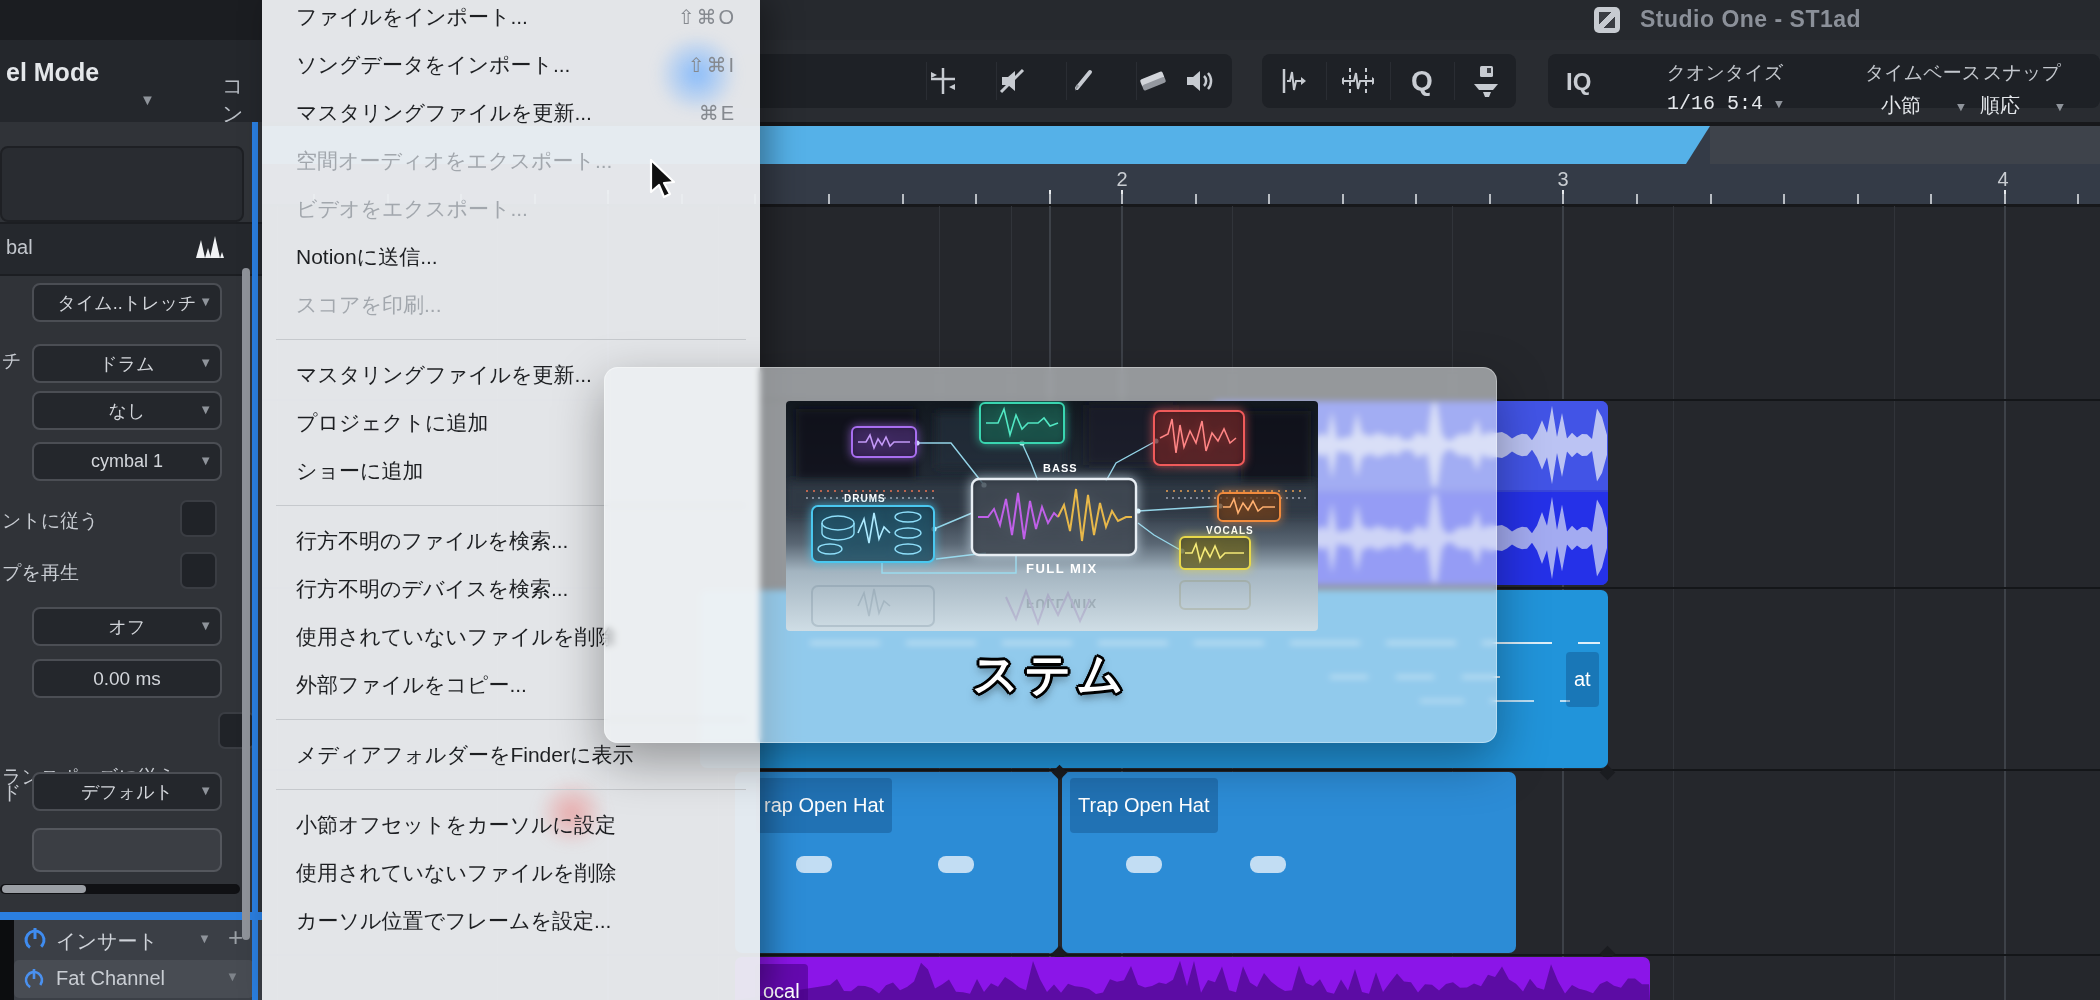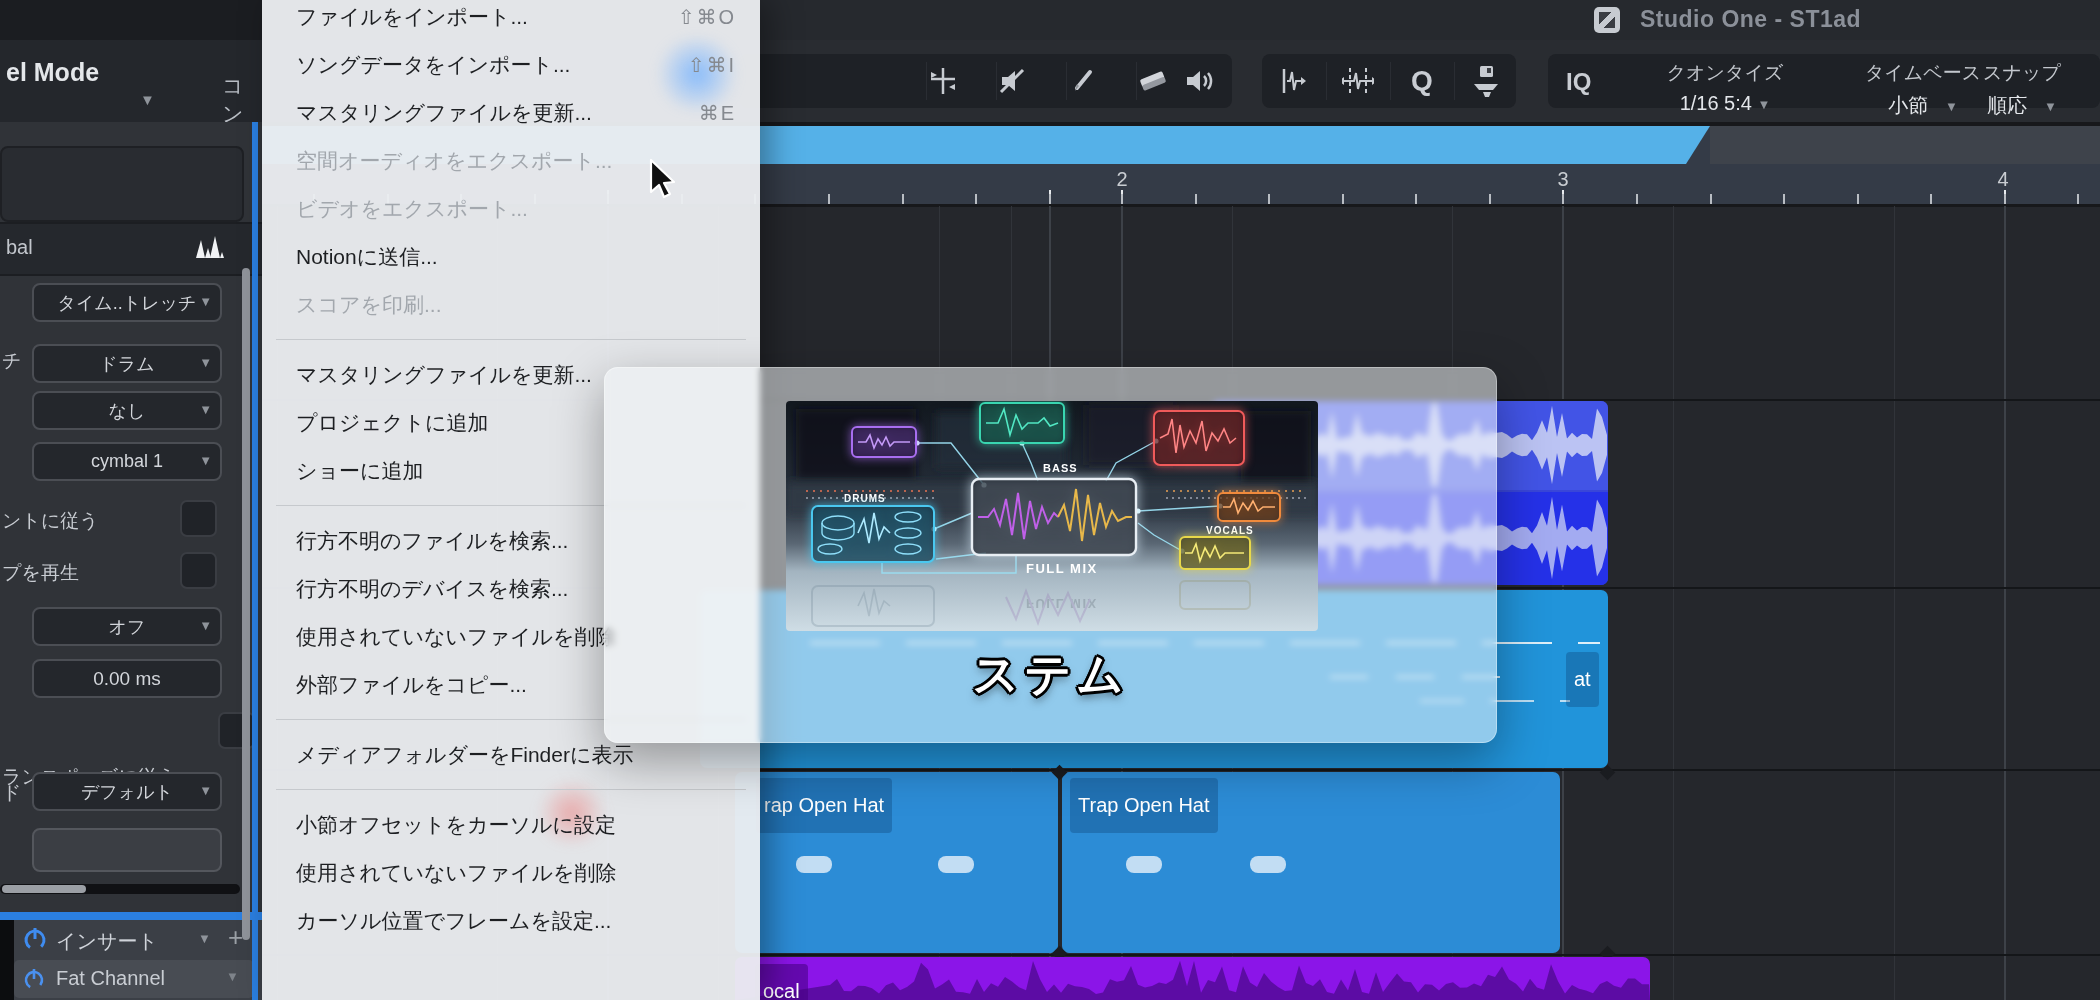--- a/index.html
+++ b/index.html
@@ -11,21 +11,21 @@
   #titlebar .corner{position:absolute;left:0;top:0;width:262px;height:40px;background:#1b1d21;}
   #app-title{position:absolute;left:1640px;top:6px;font-size:23px;font-weight:bold;color:#8b9099;letter-spacing:.5px;}
   #app-logo{position:absolute;left:1594px;top:7px;width:26px;height:26px;border-radius:5px;background:#c7cbd1;}
   #app-logo i{position:absolute;left:5px;top:5px;width:16px;height:16px;background:
      linear-gradient(135deg,#3a3d43 0 40%,transparent 40%) ,linear-gradient(315deg,#3a3d43 0 35%,transparent 35%);}
   #toolbar{left:262px;top:40px;width:1838px;height:82px;background:#292c31;border-bottom:4px solid #17181b;}
   .toolgroup{position:absolute;top:14px;height:54px;background:#1e2126;border-radius:8px;}
   .tool{position:absolute;top:0;width:64px;height:54px;display:flex;align-items:center;justify-content:center;}
   .tsep{position:absolute;top:8px;width:1px;height:38px;background:#2a2d33;}
   .q-label{font-size:24px;font-weight:bold;color:#c9cdd3;}
-  .dd-col{position:absolute;top:6px;text-align:center;color:#c9cdd3;}
+  .dd-col{position:absolute;top:6px;text-align:center;color:#c9cdd3;font-family:Liberation Mono, monospace;}
   .dd-col .lab{font-size:19px;color:#c3c7cd;}
   .dd-col .val{font-size:20px;color:#e4e7eb;margin-top:6px;white-space:nowrap;}
   .tri{display:inline-block;font-size:13px;color:#8f949b;transform:translateY(-1px);}
   
   #side-header{left:0;top:40px;width:262px;height:82px;background:#24272c;}
   #side-body{left:0;top:122px;width:262px;height:878px;background:#303338;}
   .sect-band{position:absolute;left:0;width:262px;height:50px;background:#25282d;border-top:2px solid #1c1e22;border-bottom:2px solid #1c1e22;}
   .dd{position:absolute;left:32px;width:186px;height:35px;background:#24272c;border:2px solid #4b4e54;border-radius:8px;
       display:flex;align-items:center;justify-content:center;font-size:18px;color:#d3d6db;}
   .dd .tri{position:absolute;right:8px;}
@@ -319,21 +319,21 @@
       <div class="dashrow" style="left:630px;top:86px;width:180px;background:repeating-linear-gradient(90deg,rgba(255,255,255,.8) 0 38px,transparent 38px 66px);"></div>
       <div class="dashrow" style="left:720px;top:110px;width:150px;background:repeating-linear-gradient(90deg,rgba(255,255,255,.7) 0 44px,transparent 44px 70px);"></div>
       <span class="cliplabel" style="left:866px;top:62px;">at</span>
     </div>
 
     <div class="clip" style="left:473px;top:650px;width:323px;height:181px;background:#2c8cd6;">
       <span class="cliplabel" style="left:21px;top:6px;">rap Open Hat</span>
       <div class="pill" style="left:61px;top:84px;"></div>
       <div class="pill" style="left:203px;top:84px;"></div>
     </div>
-    <div class="clip" style="left:800px;top:650px;width:498px;height:181px;background:#2c8cd6;">
+    <div class="clip" style="left:800px;top:650px;width:454px;height:181px;background:#2c8cd6;">
       <span class="cliplabel" style="left:8px;top:6px;">Trap Open Hat</span>
       <div class="pill" style="left:64px;top:84px;"></div>
       <div class="pill" style="left:188px;top:84px;"></div>
     </div>
     <div class="diamond" style="left:792px;top:645px;"></div>
     <div class="diamond" style="left:792px;top:826px;"></div>
     <div class="diamond" style="left:1340px;top:645px;"></div>
     <div class="diamond" style="left:1340px;top:826px;"></div>
 
     <div class="clip" style="left:473px;top:835px;width:915px;height:43px;background:#8b15e8;border-radius:7px 7px 0 0;overflow:hidden;">

